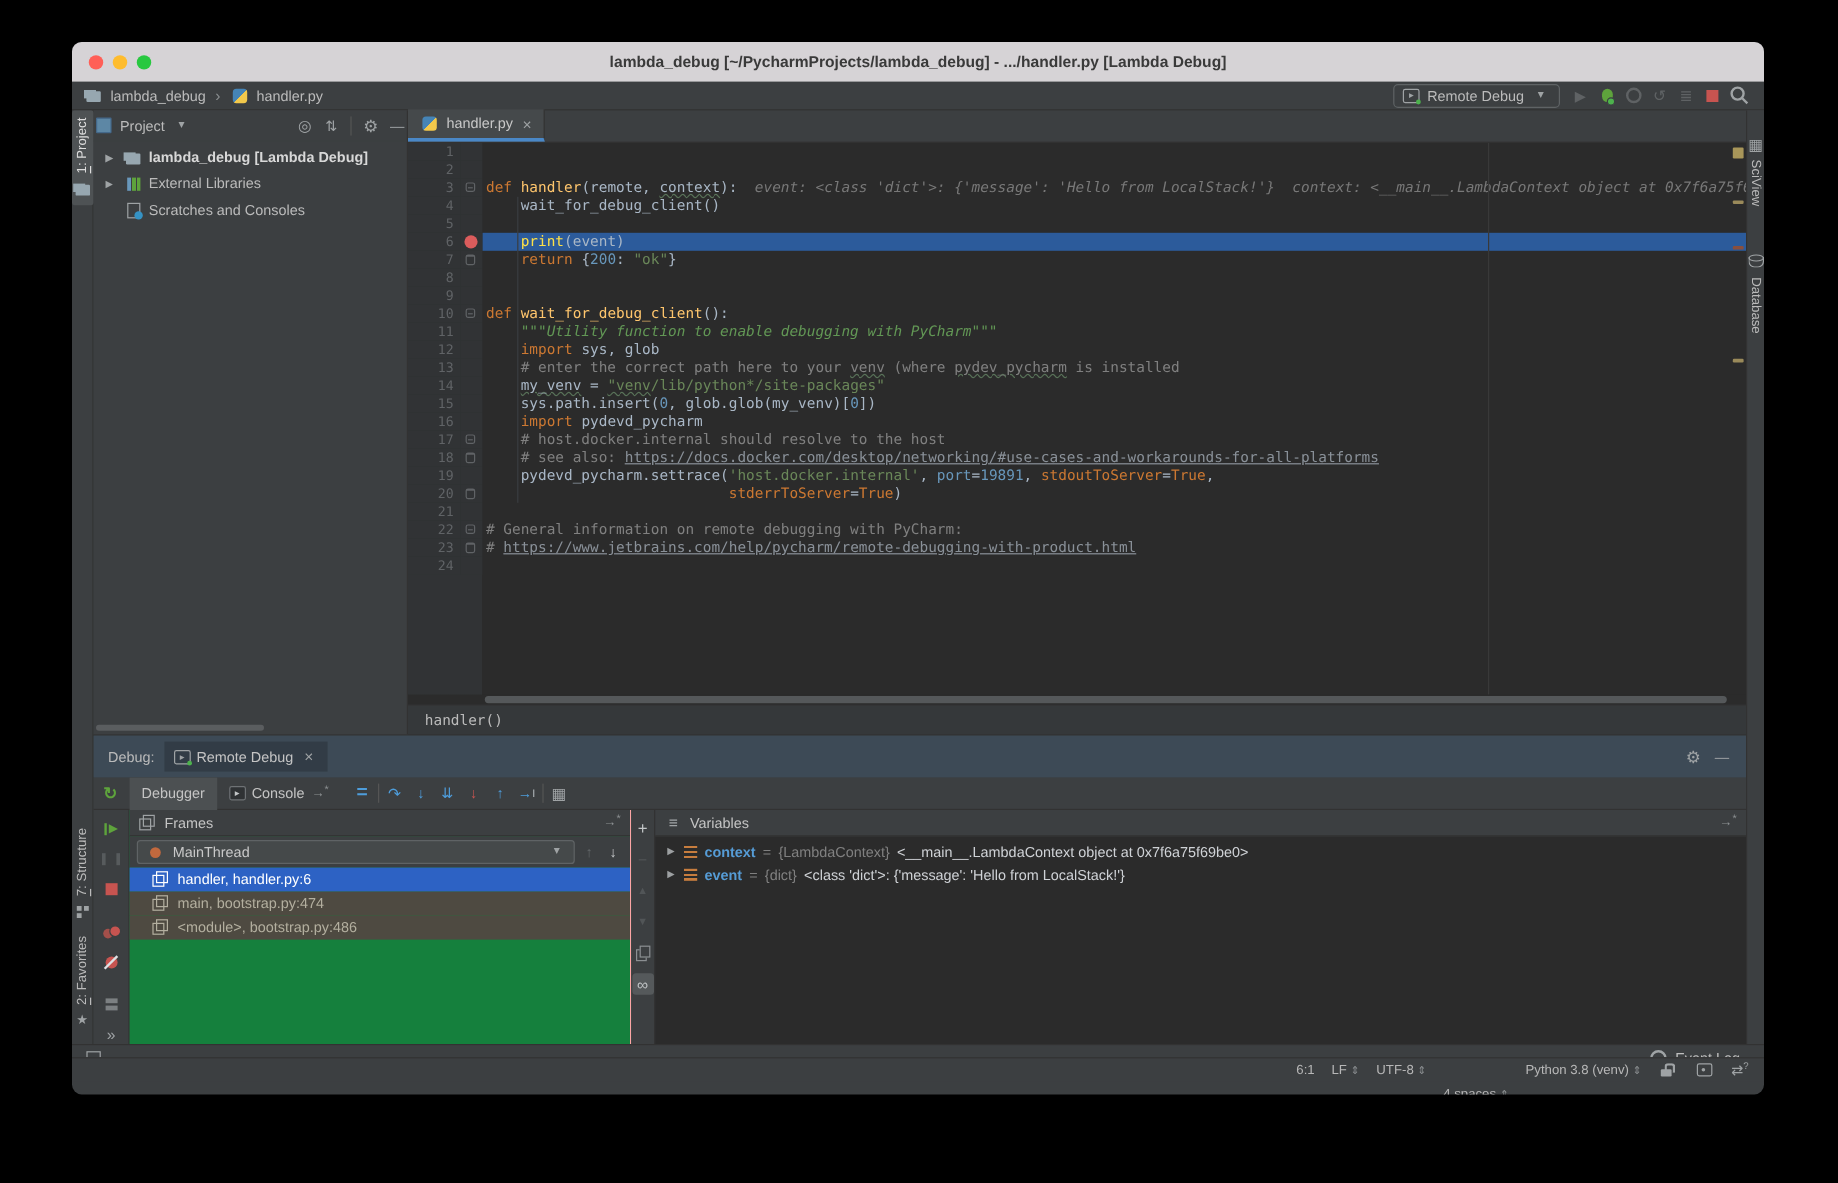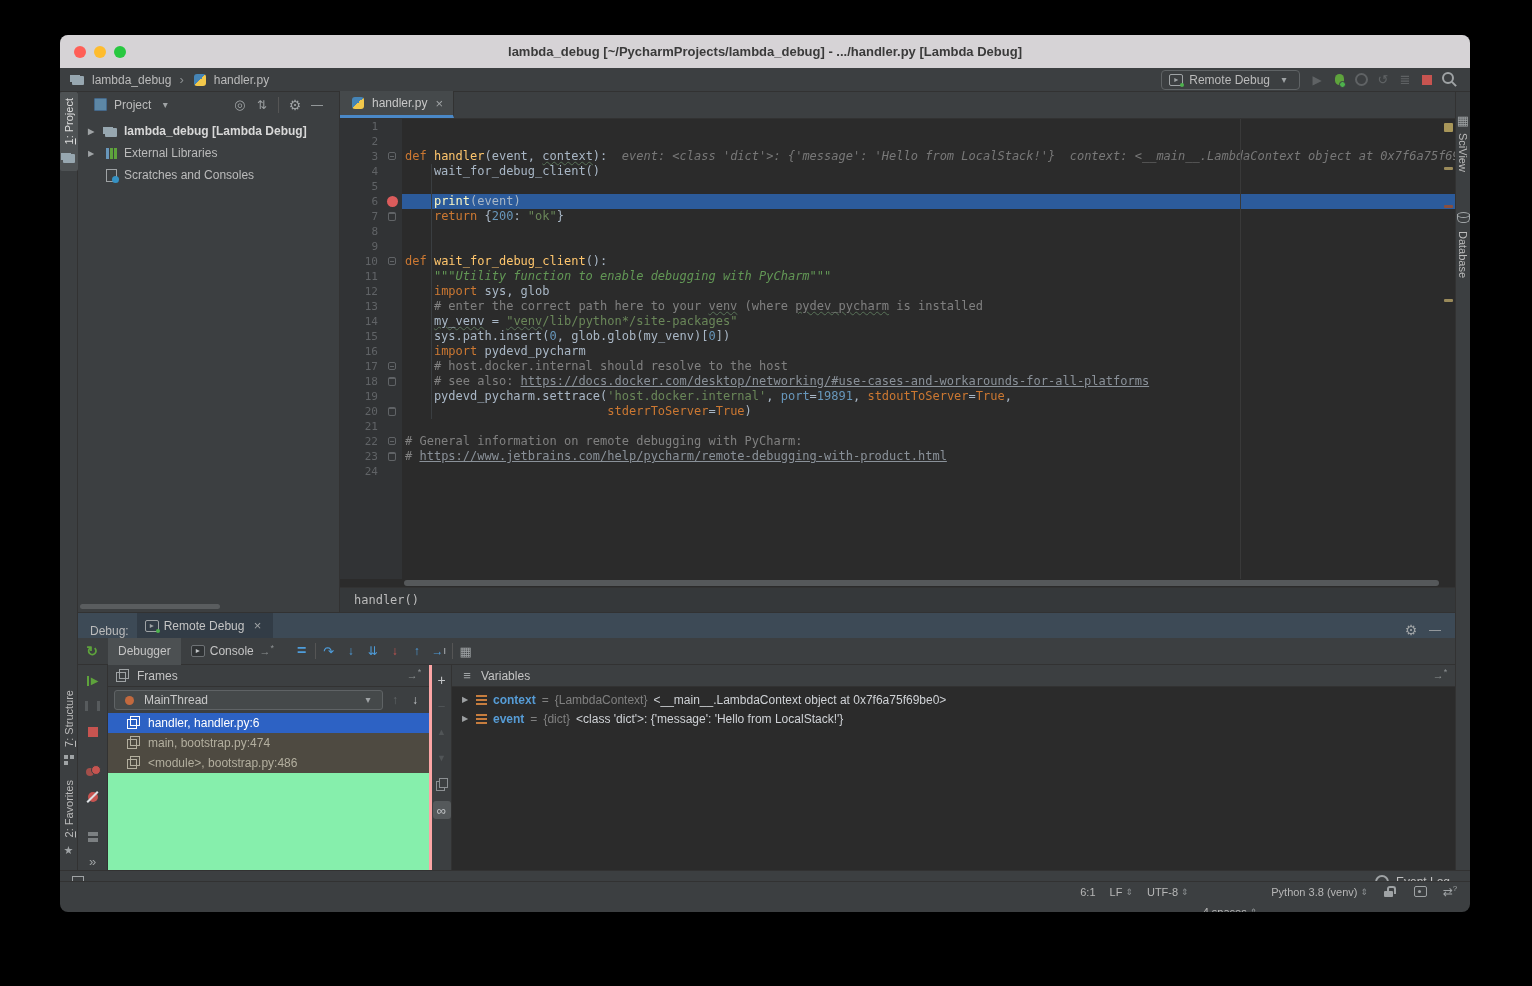--- a/index.html
+++ b/index.html
@@ -26,21 +26,21 @@
   .stripeR{position:absolute;right:0;top:57px;bottom:42px;width:15px;background:#3c3f41;border-left:1px solid #323232;display:flex;flex-direction:column;align-items:center;gap:26px;padding-top:14px}
   .vitem{display:flex;flex-direction:column;align-items:center;gap:5px;padding:6px 1px;font-size:11px;color:#bbb;border-radius:2px}
   .vitem.active{background:#4e5254;color:#ddd}
   .vlabel-up{writing-mode:vertical-rl;transform:rotate(180deg);white-space:nowrap}
   .vlabel-down{writing-mode:vertical-rl;white-space:nowrap}
   .stripe-spacer{flex:1}
 
   
   .main{position:absolute;left:18px;right:15px;top:57px;height:520px;display:flex}
   .project{width:262px;background:#3c3f41;border-right:1px solid #323232;position:relative}
-  .phead{height:26px;display:flex;align-items:center;gap:6px;padding:0 14px;border-bottom:1px solid #3c3f41}
+  .phead{height:26px;display:flex;align-items:center;gap:6px;padding:0 0;border-bottom:1px solid #3c3f41}
   .phead .grow{flex:1}
   .tree{padding-top:2px}
   .trow{height:22px;display:flex;align-items:center;gap:5px;padding-left:6px;color:#bbb;white-space:nowrap}
   .trow .chev{width:14px;text-align:center;color:#9fa3a5;font-size:8px}
   .trow.bold{font-weight:bold;color:#d8d8d8}
   .pscroll{position:absolute;bottom:3px;left:2px;width:140px;height:5px;background:#5a5d5f;border-radius:3px}
 
   
   .editor{flex:1;display:flex;flex-direction:column;background:#2b2b2b;min-width:0}
   .tabbar{height:27px;background:#3c3f41;border-bottom:1px solid #323232;display:flex;align-items:flex-end}
@@ -53,42 +53,42 @@
   .ln{width:44px;text-align:right;padding-right:6px;color:#606366;font:11px/15px "DejaVu Sans Mono",monospace;background:#313335;flex:none}
   .mk{width:18px;background:#313335;position:relative;flex:none}
   .cd{flex:1;font:12px/15px "DejaVu Sans Mono",monospace;white-space:pre;color:#a9b7c6;padding-left:3px;min-width:0}
   .line.exec .cd{background:#2c5b9b}
   .bp{position:absolute;left:3px;top:2px;width:11px;height:11px;border-radius:50%;background:#db5c5c}
   .fs{position:absolute;left:4px;top:3px;width:8px;height:8px;border:1px solid #606366;border-radius:2px}
   .fs::after{content:"";position:absolute;left:1px;right:1px;top:3px;height:1px;background:#606366}
   .fe{position:absolute;left:4px;top:3px;width:8px;height:9px;border:1px solid #606366;border-top-width:2px;border-radius:2px}
   .tk-k{color:#cc7832}.tk-fn{color:#ffc66d}.tk-t{color:#a9b7c6}.tk-str{color:#6a8759}
   .tk-doc{color:#629755;font-style:italic}.tk-com{color:#808080}.tk-num{color:#6897bb}
-  .tk-b{color:#fef9c3}.tk-hint{color:#787878;font-style:italic}
+  .tk-b{color:#fde047}.tk-hint{color:#787878;font-style:italic}
   .tk-link{color:#8a9199;text-decoration:underline}
   .tk-typo{text-decoration:underline wavy #587258 1px}
   .estripe{position:absolute;right:0;top:0;bottom:0;width:14px}
   .emark{position:absolute;right:2px;width:9px;height:3px;border-radius:1px}
   .efile{position:absolute;right:2px;top:4px;width:9px;height:9px;background:#a89659;border-radius:1px}
   .hscroll{height:8px;background:#2b2b2b;position:relative}
   .hthumb{position:absolute;left:64px;right:16px;top:1px;height:6px;background:#55585a;border-radius:3px}
   .bcrumb{height:25px;background:#35383a;border-top:1px solid #323232;display:flex;align-items:center;padding-left:14px;color:#bbb;font:12px "DejaVu Sans Mono",monospace}
 
   
   .debug{position:absolute;left:18px;right:15px;top:577px;height:258px;display:flex;flex-direction:column;border-top:1px solid #323232}
-  .dhead{height:25px;background:#3d4a56;display:flex;align-items:flex-end;gap:8px;padding:0 12px}
+  .dhead{height:35px;background:#3d4a56;display:flex;align-items:center;gap:8px;padding:0 12px}
   .dtab{display:flex;align-items:center;gap:5px;background:rgba(0,0,0,.18);height:25px;padding:0 8px;color:#c4c4c4}
   .dhead .grow,.dtool .grow{flex:1}
   .dtool{height:27px;background:#3c3f41;border-bottom:1px solid #323232;display:flex;align-items:center;padding-left:6px}
   .dbt{display:flex;align-items:center;gap:5px;height:27px;padding:0 10px;color:#c4c4c4}
   .dbt.active{background:#4c5052}
   .dcontent{flex:1;display:flex;min-height:0}
   .dstrip{width:30px;background:#3c3f41;border-right:1px solid #323232;display:flex;flex-direction:column;align-items:center;padding-top:8px;gap:9px}
   .vsep{height:6px}
-  .frames{width:324px;border-right:3px solid #fca5a5;display:flex;flex-direction:column;background:#86efac}
+  .frames{width:418px;border-right:1px solid #fca5a5;display:flex;flex-direction:column;background:#15803d}
   .panhead{height:22px;background:#3c3f41;border-bottom:1px solid #323232;display:flex;align-items:center;gap:6px;padding:0 7px;color:#c4c4c4;flex:none}
   .panhead .grow{flex:1}
   .threadrow{height:26px;background:#3c3f41;display:flex;align-items:center;gap:4px;padding:0 6px;flex:none}
   .ddl{flex:1;display:flex;align-items:center;gap:7px;height:20px;border:1px solid #5f6365;border-radius:3px;background:#45494a;padding:0 6px;color:#c8c8c8}
   .ddl .grow{flex:1}
   .frame{height:20px;display:flex;align-items:center;gap:6px;padding-left:18px;color:#b9b9b9;white-space:nowrap}
   .frame.selected{background:#2d62c4;color:#fff}
   .frame.library{background:#4e4a41;color:#b3af9f}
   .watchcol{width:20px;background:#3c3f41;border-right:1px solid #323232;display:flex;flex-direction:column;align-items:center;padding-top:6px;gap:8px}
   .wbtn{width:18px;height:18px;display:flex;align-items:center;justify-content:center;border-radius:3px}
@@ -330,21 +330,21 @@
               <div class="line">
                 <span class="ln">2</span>
                 <span class="mk"></span>
                 <span class="cd"></span>
               </div>
               <div class="line">
                 <span class="ln">3</span>
                 <span class="mk">
                   <span class="fs"></span>
                 </span>
-                <span class="cd"><span class="tk-k">def </span><span class="tk-fn">handler</span><span class="tk-t">(event, </span><span class="tk-t tk-typo">context</span><span class="tk-t">):</span><span class="tk-hint">  event: &lt;class 'dict'&gt;: {'message': 'Hello from LocalStack!'}  context: &lt;__main__.LambdaContext object at 0x7f6a75f69be0&gt;</span></span>
+                <span class="cd"><span class="tk-k">def </span><span class="tk-fn">handler</span><span class="tk-t">(remote, </span><span class="tk-t tk-typo">context</span><span class="tk-t">):</span><span class="tk-hint">  event: &lt;class 'dict'&gt;: {'message': 'Hello from LocalStack!'}  context: &lt;__main__.LambdaContext object at 0x7f6a75f69be0&gt;</span></span>
               </div>
               <div class="line">
                 <span class="ln">4</span>
                 <span class="mk"></span>
                 <span class="cd"><span class="tk-t">    wait_for_debug_client()</span></span>
               </div>
               <div class="line">
                 <span class="ln">5</span>
                 <span class="mk"></span>
                 <span class="cd"></span>

